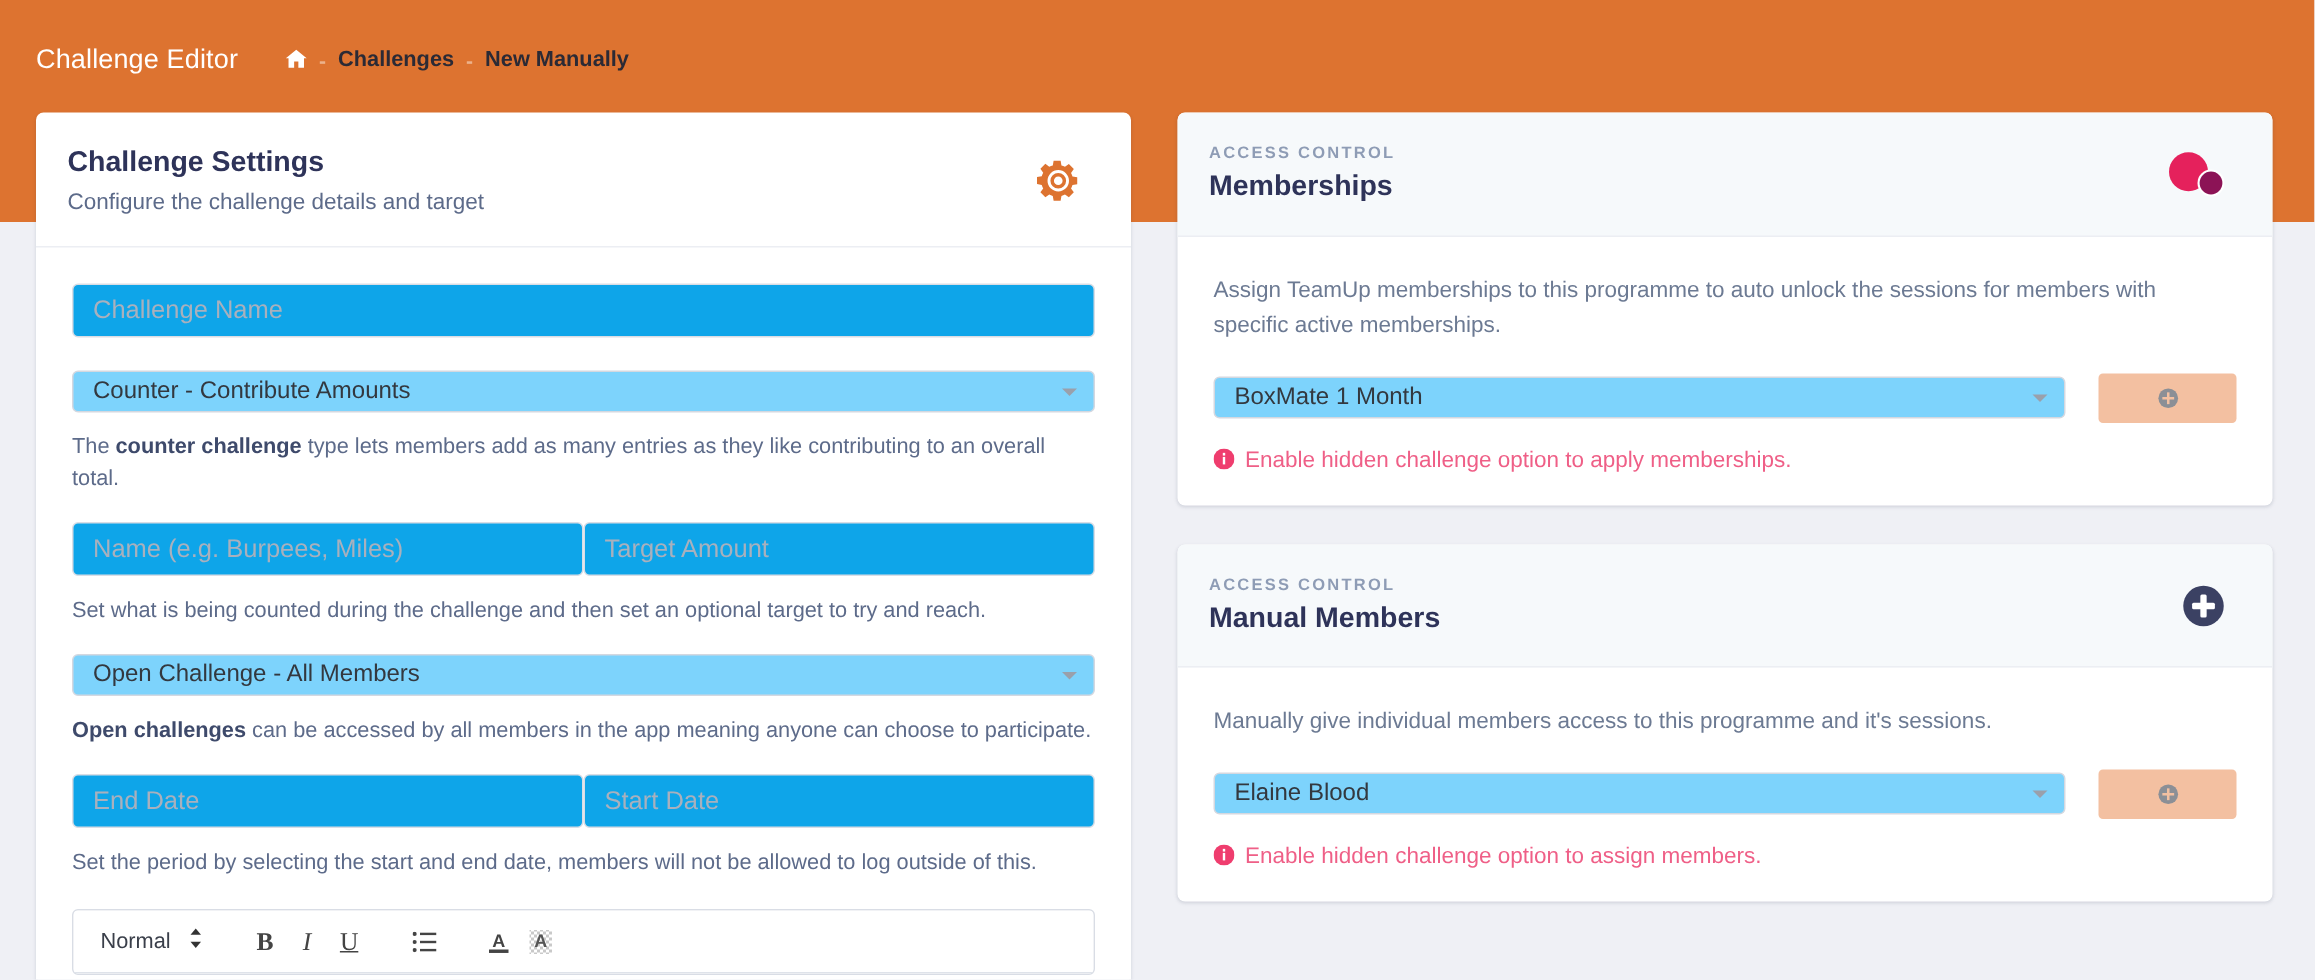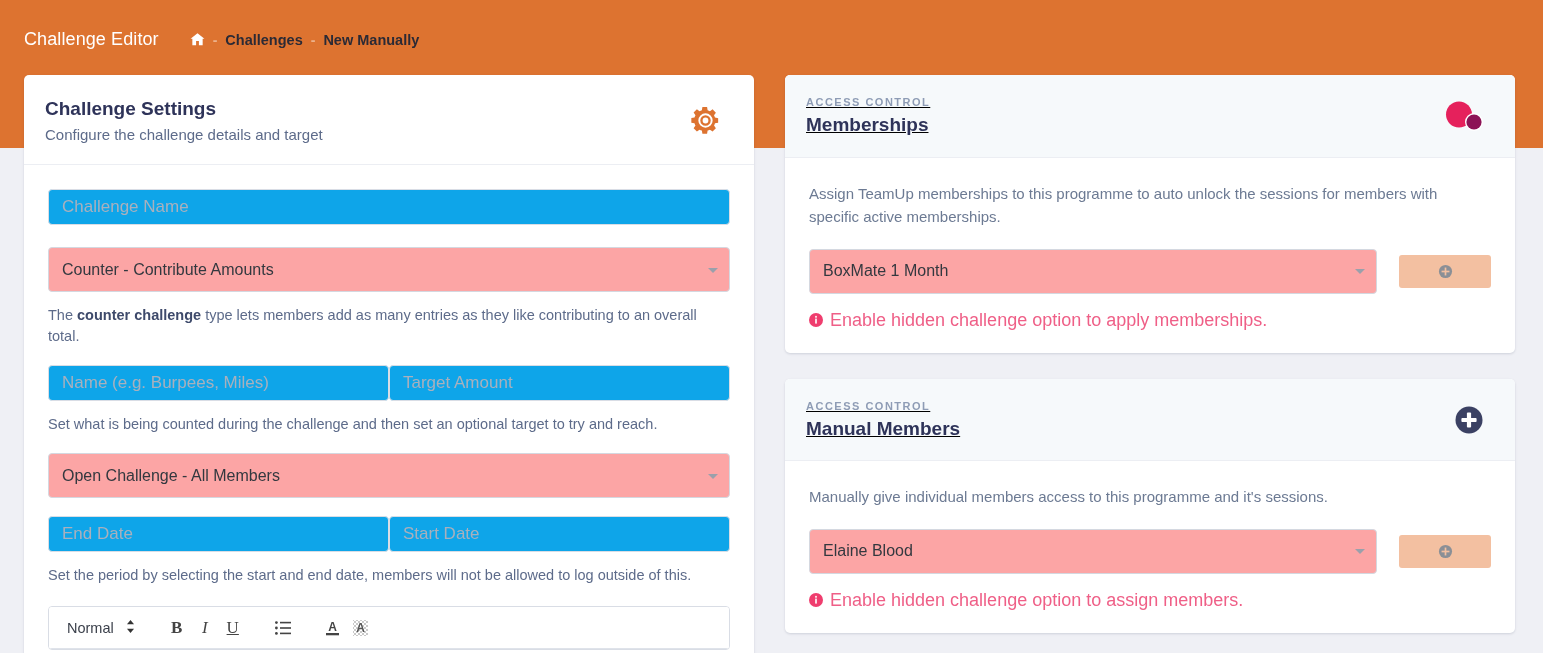--- a/index.html
+++ b/index.html
@@ -94,21 +94,21 @@
   }
 
   .card-head {
     display: flex;
     align-items: center;
     justify-content: space-between;
     padding: 22px 32px 20px 21px;
     border-bottom: 1px solid #eceef3;
   }
 
-  .card-head.tinted { background: #f6f9fb; text-decoration: underline; }
+  .card-head.tinted { background: #f6f9fb; }
 
   .card-title {
     color: #2e3359;
     font-size: 19px;
     font-weight: bold;
     line-height: 1.25;
   }
 
   .card-sub {
     color: #5d6b8a;
@@ -150,24 +150,24 @@
     font-size: 17px;
     color: #3c4257;
     outline: none;
   }
   .field::placeholder { color: #a9b0bd; }
 
   .select-wrap { position: relative; width: 100%; }
 
   .select-box {
     width: 100%;
-    height: 45px;
+    height: 28px;
     border: 1px solid #d4d8e0;
     border-radius: 4px;
-    background: #fca5a5;
+    background: #7dd3fc;
     display: flex;
     align-items: center;
     padding: 0 30px 0 13px;
     font-size: 16px;
     color: #33383f;
     cursor: pointer;
     user-select: none;
   }
 
   .caret {
@@ -267,21 +267,21 @@
     cursor: pointer;
   }
 
   .circle-plus-gray { width: 15px; height: 15px; display: block; }
 
   .warn {
     display: flex;
     align-items: center;
     gap: 7px;
     margin-top: 16px;
-    font-size: 18px;
+    font-size: 15px;
     color: #ef5f87;
   }
 
   .info-dot { width: 14px; height: 14px; display: block; flex: none; }
 
   .card-spacer { height: 26px; }
 </style>
 </head>
 <body>
 
@@ -345,20 +345,23 @@
 
         <p class="helper">Set what is being counted during the challenge and then set an optional target to try and reach.</p>
 
         <div class="gap-md"></div>
 
         <div class="select-wrap">
           <div class="select-box">Open Challenge - All Members</div>
           <span class="caret"></span>
         </div>
 
+        <p class="helper">
+          <b>Open challenges</b><span> can be accessed by all members in the app meaning anyone can choose to participate.</span>
+        </p>
 
         <div class="gap-md"></div>
 
         <div class="row2">
           <input class="field" type="text" placeholder="End Date" style="">
           <input class="field" type="text" placeholder="Start Date" style="">
         </div>
 
         <p class="helper">Set the period by selecting the start and end date, members will not be allowed to log outside of this.</p>
 

